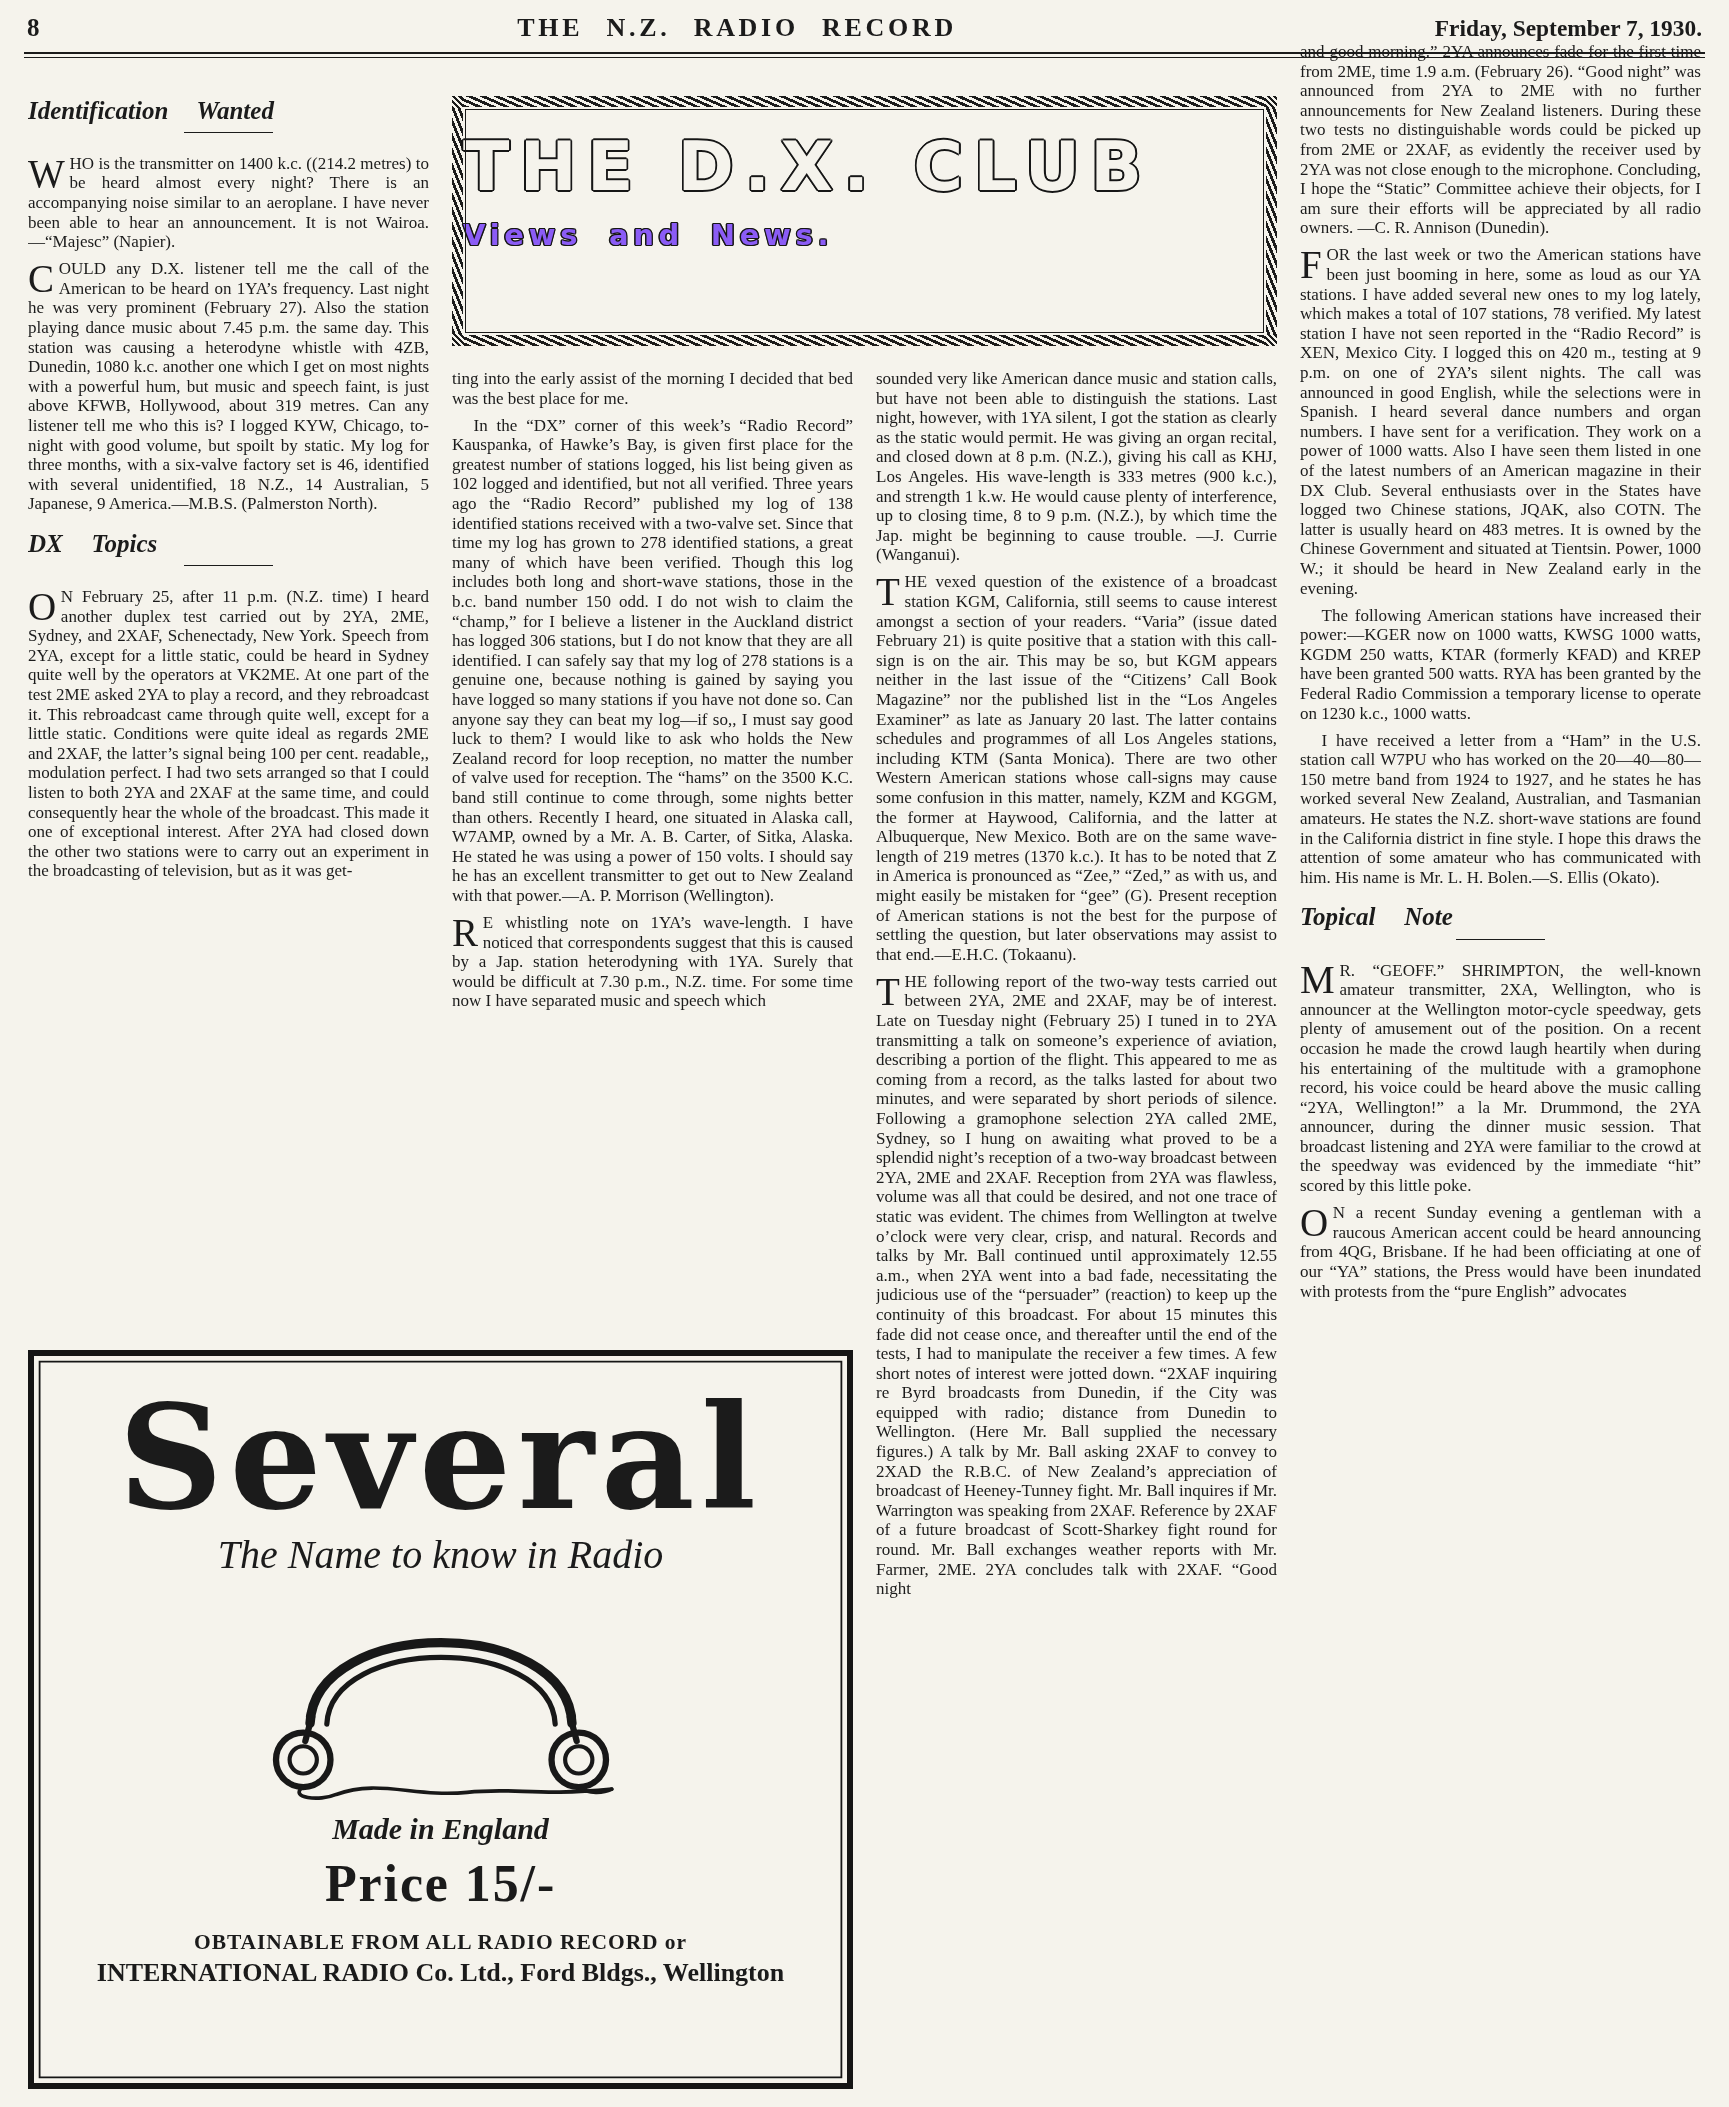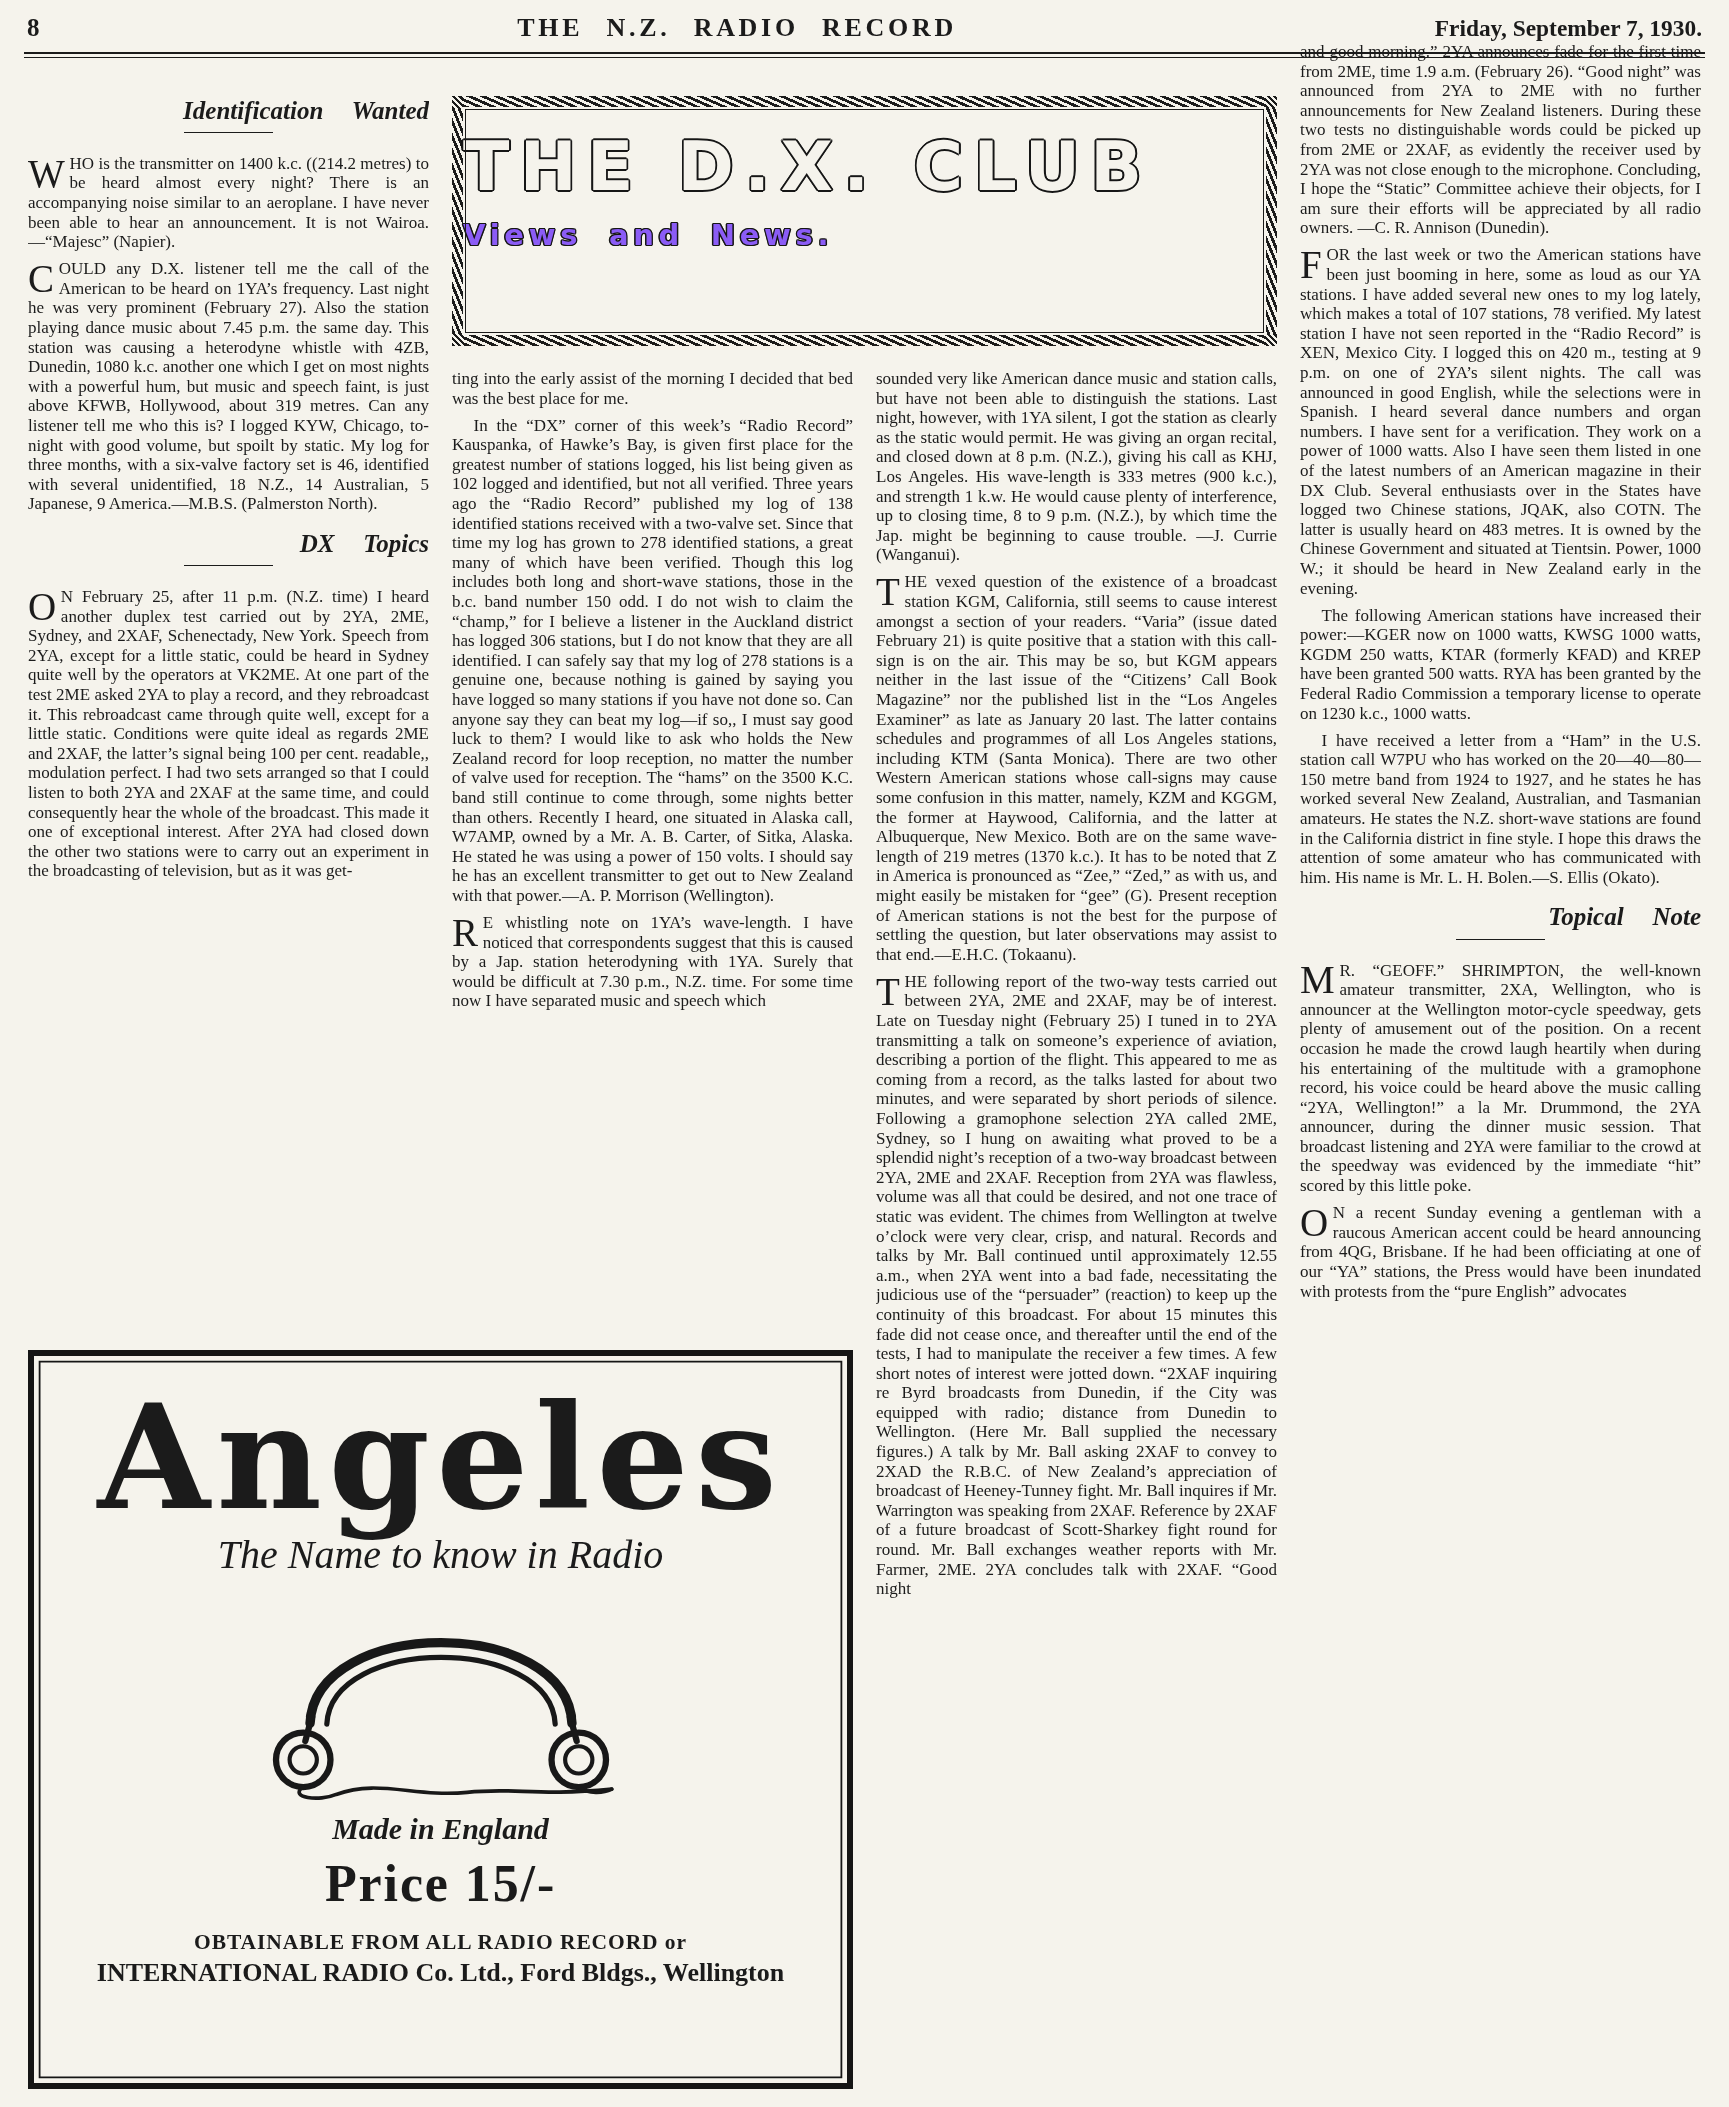--- a/index.html
+++ b/index.html
@@ -41,21 +41,21 @@
   .para { margin:0 0 7.5px; text-indent:21.5px; }
   .para.cont, .para.drop { text-indent:0; }
   .dropcap {
     float:left;
     font-size:39px; line-height:33px;
     padding:2.8px 4.7px 0 0;
   }
   .col-heading {
     font-style:italic; font-weight:bold;
     font-size:25px; line-height:28px;
-    text-align:right; word-spacing:0.9em;
+    text-align:left; word-spacing:0.9em;
     margin:16px 0 20.6px;
   }
   .col-heading:first-child { margin-top:3.7px; }
   .col-heading::after {
     content:""; display:block;
     width:89px; margin:7.5px auto 0;
     border-top:1.9px solid #1b1b1b;
   }
 
   
@@ -144,21 +144,21 @@
       <p class="para cont">and good morning.”  2YA announces fade for the first time from 2ME, time 1.9 a.m. (February 26).  “Good night” was announced from 2YA to 2ME with no further announcements for New Zealand listeners.  During these two tests no distinguishable words could be picked up from 2ME or 2XAF, as evidently the receiver used by 2YA was not close enough to the microphone.  Concluding, I hope the “Static” Committee achieve their objects, for I am sure their efforts will be appreciated by all radio owners. —C. R. Annison (Dunedin).</p>
       <p class="para drop"><span class="dropcap">F</span>OR the last week or two the American stations have been just booming in here, some as loud as our YA stations.  I have added several new ones to my log lately, which makes a total of 107 stations, 78 verified.  My latest station I have not seen reported in the “Radio Record” is XEN, Mexico City.  I logged this on 420 m., testing at 9 p.m. on one of 2YA’s silent nights.  The call was announced in good English, while the selections were in Spanish.  I heard several dance numbers and organ numbers.  I have sent for a verification.  They work on a power of 1000 watts.  Also I have seen them listed in one of the latest numbers of an American magazine in their DX Club.  Several enthusiasts over in the States have logged two Chinese stations, JQAK, also COTN.  The latter is usually heard on 483 metres.  It is owned by the Chinese Government and situated at Tientsin.  Power, 1000 W.; it should be heard in New Zealand early in the evening.</p>
       <p class="para">The following American stations have increased their power:—KGER now on 1000 watts, KWSG 1000 watts, KGDM 250 watts, KTAR (formerly KFAD) and KREP have been granted 500 watts.  RYA has been granted by the Federal Radio Commission a temporary license to operate on 1230 k.c., 1000 watts.</p>
       <p class="para">I have received a letter from a “Ham” in the U.S. station call W7PU who has worked on the 20—40—80—150 metre band from 1924 to 1927, and he states he has worked several New Zealand, Australian, and Tasmanian amateurs.  He states the N.Z. short-wave stations are found in the California district in fine style.  I hope this draws the attention of some amateur who has communicated with him.  His name is Mr. L. H. Bolen.—S. Ellis (Okato).</p>
       <div class="col-heading">Topical Note</div>
       <p class="para drop"><span class="dropcap">M</span>R. “GEOFF.” SHRIMPTON, the well-known amateur transmitter, 2XA, Wellington, who is announcer at the Wellington motor-cycle speedway, gets plenty of amusement out of the position.  On a recent occasion he made the crowd laugh heartily when during his entertaining of the multitude with a gramophone record, his voice could be heard above the music calling “2YA, Wellington!” a la Mr. Drummond, the 2YA announcer, during the dinner music session.  That broadcast listening and 2YA were familiar to the crowd at the speedway was evidenced by the immediate “hit” scored by this little poke.</p>
       <p class="para drop"><span class="dropcap">O</span>N a recent Sunday evening a gentleman with a raucous American accent could be heard announcing from 4QG, Brisbane.  If he had been officiating at one of our “YA” stations, the Press would have been inundated with protests from the “pure English” advocates</p>
     </div>
 
   <div class="ad">
-    <div class="ad-brand">Angeles</div>
+    <div class="ad-brand">Several</div>
     <div class="ad-tagline">The Name to know in Radio</div>
     <div class="ad-headphones">
       <svg viewBox="0 0 760 420" width="458" height="220" aria-hidden="true">
         <g fill="none" stroke="#181818" stroke-linecap="round">
           <path d="M130 260 C 140 55, 620 55, 630 260" stroke-width="18"></path>
           <path d="M162 262 C 170 92, 590 92, 598 262" stroke-width="10"></path>
           <line x1="130" y1="260" x2="121" y2="294" stroke-width="12"></line>
           <line x1="630" y1="260" x2="639" y2="294" stroke-width="12"></line>
           <circle cx="117" cy="330" r="52" stroke-width="12"></circle>
           <circle cx="117" cy="330" r="26" stroke-width="8"></circle>

